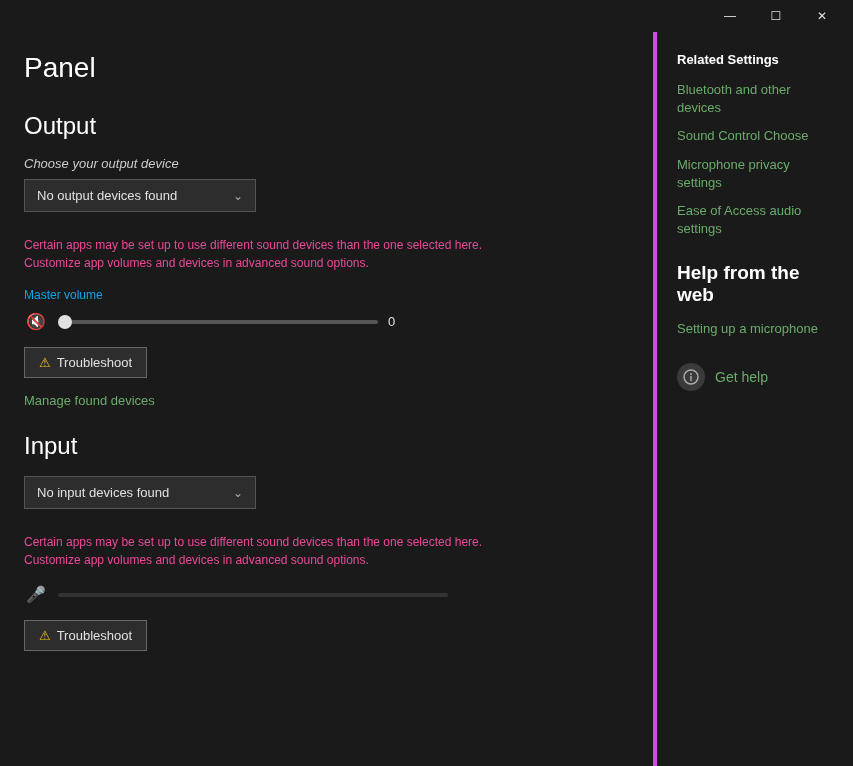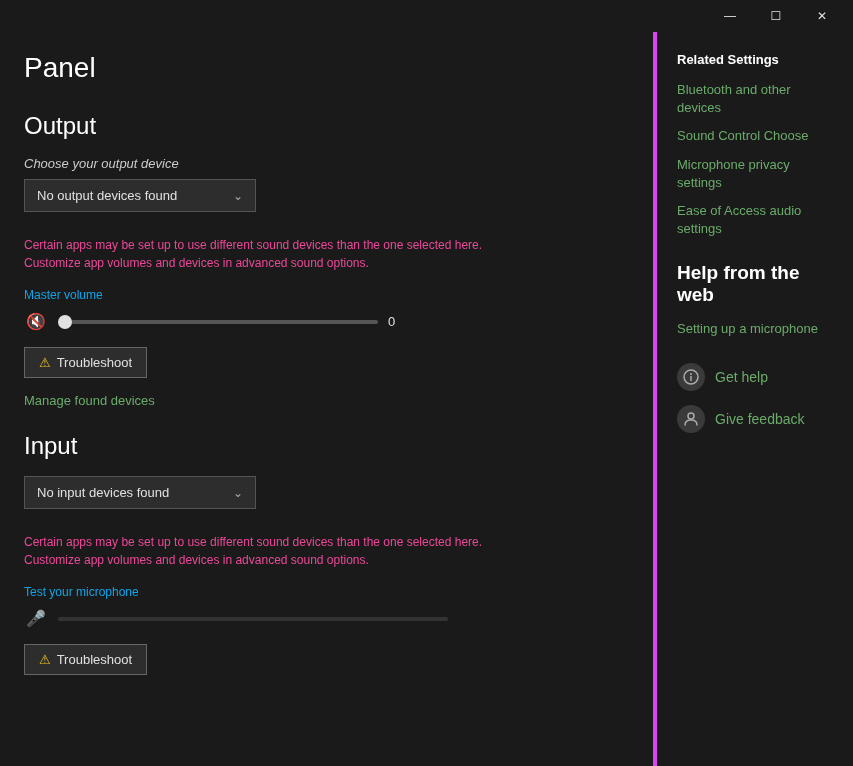--- a/index.html
+++ b/index.html
@@ -315,21 +315,20 @@
     <h2 class="section-title">Input</h2>
 
 
     <div class="dropdown">
       <span class="dropdown-text">No input devices found</span>
       <span class="dropdown-arrow">⌄</span>
     </div>
 
     <p class="description-text">Certain apps may be set up to use different sound devices than the one selected here. Customize app volumes and devices in advanced sound options.</p>
 
-    <div class="volume-label">Test your microphone</div>
 
     <div class="mic-row">
       <span class="mic-icon">🎤</span>
       <div class="mic-bar-track"></div>
     </div>
 
     <button class="troubleshoot-btn">
       <span class="warn-icon">⚠</span>
       <span>Troubleshoot</span>
     </button>
@@ -352,25 +351,16 @@
         <div class="help-action-icon">
           <svg width="16" height="16" viewBox="0 0 16 16" fill="none">
             <circle cx="8" cy="8" r="7" stroke="#aaa" stroke-width="1.5"></circle>
             <circle cx="8" cy="5" r="1" fill="#aaa"></circle>
             <path d="M8 7.5v4" stroke="#aaa" stroke-width="1.5" stroke-linecap="round"></path>
           </svg>
         </div>
         <span class="help-action-label">Get help</span>
       </div>
 
-      <div class="help-action-item">
-        <div class="help-action-icon">
-          <svg width="16" height="16" viewBox="0 0 16 16" fill="none">
-            <circle cx="8" cy="5" r="3" stroke="#aaa" stroke-width="1.5"></circle>
-            <path d="M2 14c0-3.314 2.686-5 6-5s6 1.686 6 5" stroke="#aaa" stroke-width="1.5" stroke-linecap="round"></path>
-          </svg>
-        </div>
-        <span class="help-action-label">Give feedback</span>
-      </div>
     </div>
   </div>
 
 </div>
 
 </body></html>

